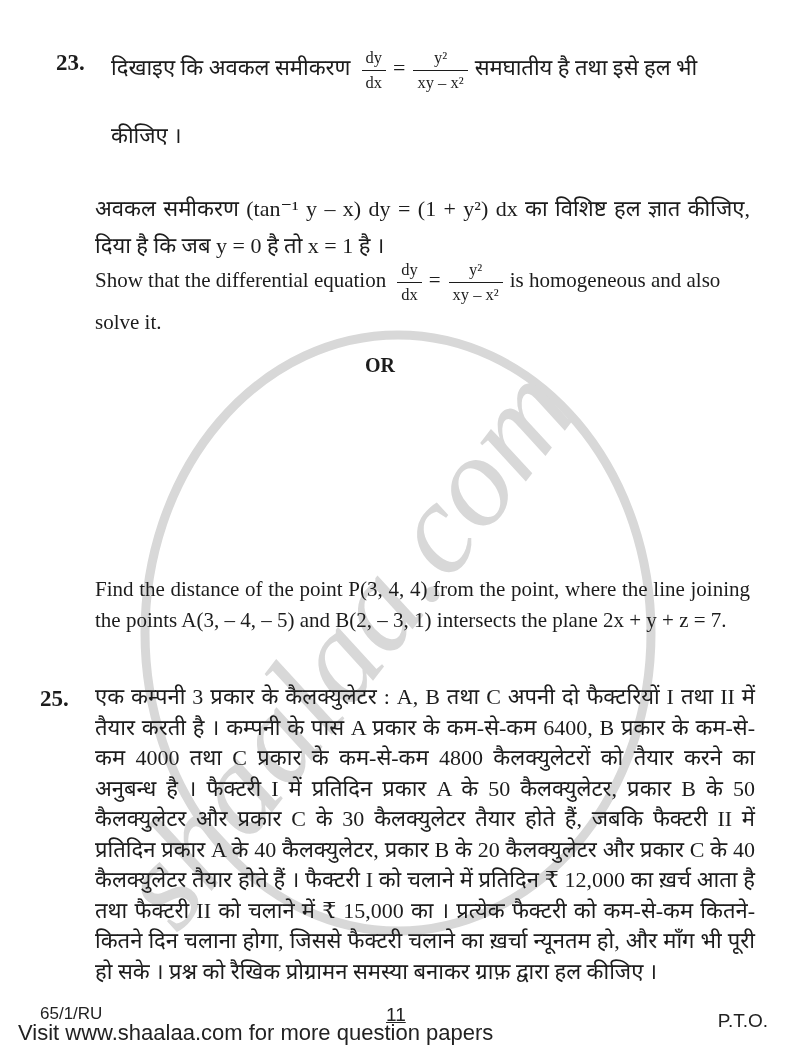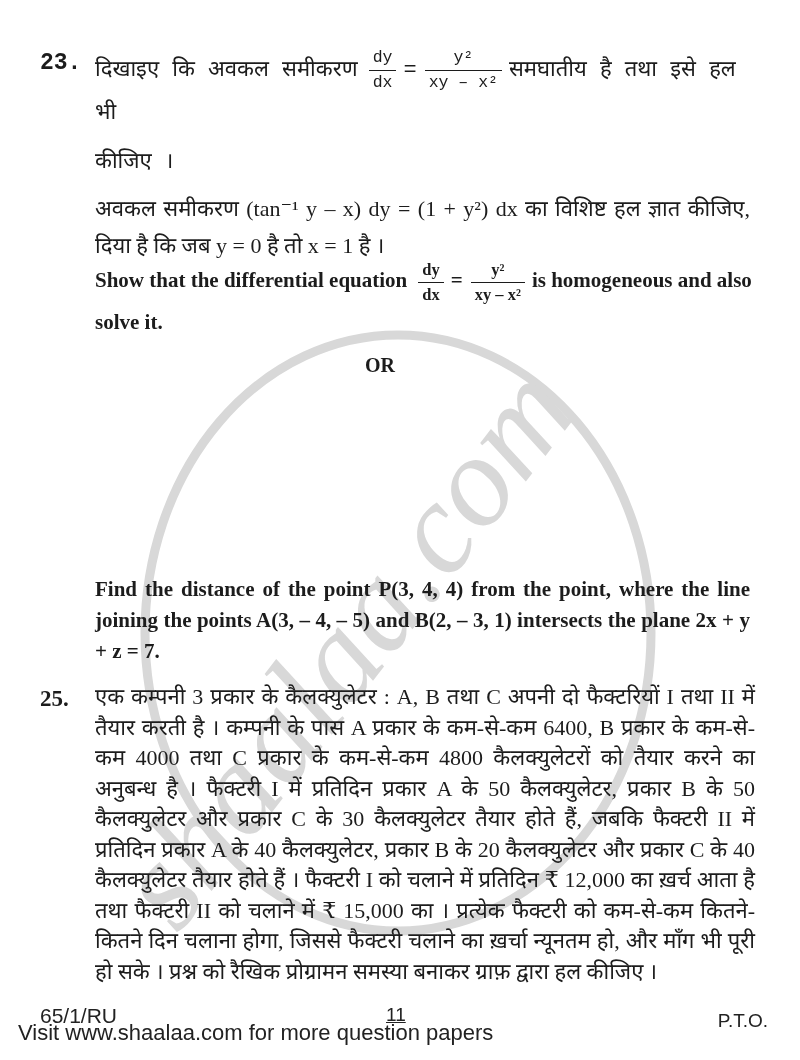--- a/index.html
+++ b/index.html
@@ -7,46 +7,46 @@
     position:relative;width:800px;height:1060px;margin:0 auto;
     background:#ffffff;color:#1c1c1c;overflow:hidden;
     font-family:"Liberation Serif","DejaVu Serif",serif;
   }
   .wm{position:absolute;left:0;top:0;z-index:0;}
   .block{position:absolute;z-index:1;}
   .qgrid{display:grid;grid-template-columns:55px 1fr;}
   .qnum{font-weight:bold;font-size:23px;line-height:34px;}
   .hi{font-size:22px;line-height:37px;text-align:justify;}
   .hi-dense{font-size:22px;line-height:30.5px;text-align:justify;}
-  .en{font-size:21px;line-height:31px;font-weight:bold;}
+  .en{font-size:21px;line-height:31px;}
   .heading{font-weight:bold;text-align:center;font-size:23px;}
   .eqline{display:block;}
   .seg{margin-right:7px;}
   .frac{
     display:inline-block;vertical-align:middle;text-align:center;
     font-size:16.5px;line-height:1.2;margin:2px 7px 2px 4px;
   }
   .frac .ft{display:block;border-bottom:1.5px solid #1c1c1c;padding:0 4px 2px;}
   .frac .fb{display:block;padding:2px 4px 0;}
   .eq{margin:0 4px 0 0;}
-  .tail{margin-top:12px;}
+  .tail{margin-top:22px;}
   p{margin:0;}
   .footer-item{position:absolute;z-index:2;font-family:"Liberation Sans","DejaVu Sans",sans-serif;color:#222;}
 </style>
 </head>
 <body>
 
 <div class="page">
 
   <svg class="wm" width="800" height="1060" viewBox="0 0 800 1060">
     <ellipse cx="398" cy="633" rx="253" ry="298" fill="none" stroke="#d8d8d8" stroke-width="9"></ellipse>
     <text transform="translate(178,935) rotate(-52.5)" font-size="130" font-style="italic" font-family="'Liberation Serif','DejaVu Serif',serif" fill="#d8d8d8">shaalaa.com</text>
   </svg>
 
-  <div class="block qgrid" style="left:40px;top:46px;width:715px;font-family:Liberation Mono, monospace;">
+  <div class="block qgrid" style="left:56px;top:46px;width:715px;">
     <div class="qnum">23.</div>
     <div>
       <p class="hi eqline" style="text-align:left;">
         <span class="seg">दिखाइए कि अवकल समीकरण</span><span class="frac"><span class="ft">dy</span><span class="fb">dx</span></span><span class="eq">=</span><span class="frac"><span class="ft">y²</span><span class="fb">xy – x²</span></span><span class="seg">समघातीय है तथा इसे हल भी</span>
       </p>
       <p class="hi tail" style="text-align:left;">कीजिए ।</p>
     </div>
   </div>
 
 
@@ -59,18 +59,18 @@
   <div class="block heading" style="left:40px;top:354px;width:680px;font-size:20px;">OR</div>
 
 
   <p class="block en" style="left:95px;top:574px;width:655px;text-align:justify;">Find the distance of the point P(3, 4, 4) from the point, where the line joining the points A(3, – 4, – 5) and B(2, – 3, 1) intersects the plane 2x + y + z = 7.</p>
 
   <div class="block qgrid" style="left:40px;top:682px;width:715px;">
     <div class="qnum">25.</div>
     <p class="hi-dense">एक कम्पनी 3 प्रकार के कैलक्युलेटर : A, B तथा C अपनी दो फैक्टरियों I तथा II में तैयार करती है । कम्पनी के पास A प्रकार के कम-से-कम 6400, B प्रकार के कम-से-कम 4000 तथा C प्रकार के कम-से-कम 4800 कैलक्युलेटरों को तैयार करने का अनुबन्ध है । फैक्टरी I में प्रतिदिन प्रकार A के 50 कैलक्युलेटर, प्रकार B के 50 कैलक्युलेटर और प्रकार C के 30 कैलक्युलेटर तैयार होते हैं, जबकि फैक्टरी II में प्रतिदिन प्रकार A के 40 कैलक्युलेटर, प्रकार B के 20 कैलक्युलेटर और प्रकार C के 40 कैलक्युलेटर तैयार होते हैं । फैक्टरी I को चलाने में प्रतिदिन ₹ 12,000 का ख़र्च आता है तथा फैक्टरी II को चलाने में ₹ 15,000 का । प्रत्येक फैक्टरी को कम-से-कम कितने-कितने दिन चलाना होगा, जिससे फैक्टरी चलाने का ख़र्चा न्यूनतम हो, और माँग भी पूरी हो सके । प्रश्न को रैखिक प्रोग्रामन समस्या बनाकर ग्राफ़ द्वारा हल कीजिए ।</p>
   </div>
 
-  <div class="footer-item" style="left:40px;top:1004px;font-size:21px;">65/1/RU</div>
+  <div class="footer-item" style="left:40px;top:1004px;font-size:17px;">65/1/RU</div>
   <div class="footer-item" style="left:386px;top:1004px;font-size:19px;text-decoration:underline;">11</div>
   <div class="footer-item" style="right:32px;top:1010px;font-size:19px;">P.T.O.</div>
   <div class="footer-item" style="left:18px;top:1020px;font-size:22px;">Visit www.shaalaa.com for more question papers</div>
 
 </div>
 
 </body></html>

